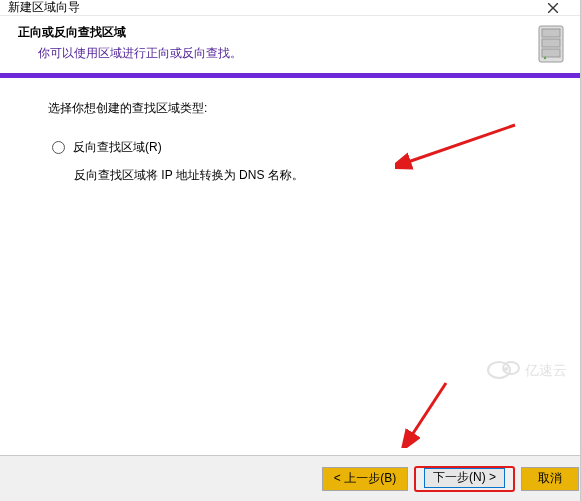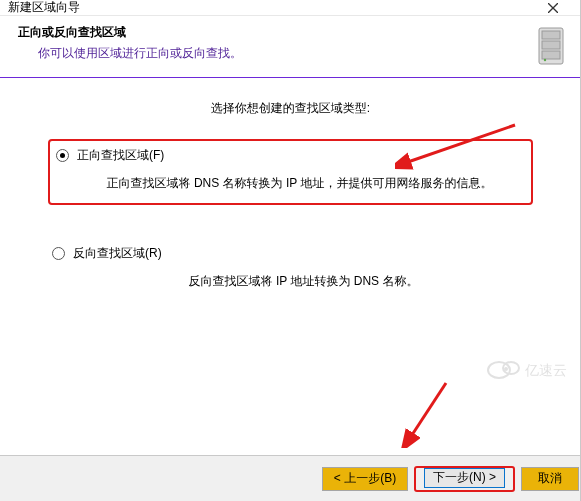--- a/index.html
+++ b/index.html
@@ -28,38 +28,37 @@
     height: 28px;
     display: flex;
     align-items: center;
     justify-content: center;
     color: #333;
     font-size: 13px;
   }
   .header-area {
     height: 62px;
     background: #ffffff;
-    border-bottom: 1px solid #6d28d9;
+    border-bottom: 5px solid #6d28d9;
     display: flex;
     position: relative;
   }
   .header-text { padding: 8px 0 0 18px; flex: 1; }
   .header-heading { font-weight: bold; font-size: 12px; }
   .header-sub { padding: 4px 0 0 20px; font-size: 12px; color:#4c1d95; }
   .server-icon {
     width: 50px;
     display: flex;
     align-items: center;
     justify-content: center;
     padding-right: 10px;
   }
   .server-icon svg { width: 28px; height: 42px; }
   .content {
     padding: 22px 48px 0 48px;
-    text-align: center;
   }
   .prompt { margin-bottom: 22px; }
   .option-block {
     padding-left: 4px;
     margin-bottom: 32px;
   }
   .option-row { display: flex; align-items: center; margin-bottom: 10px; }
   .radio {
     width: 13px; height: 13px;
     border: 1px solid #555;
@@ -179,27 +178,20 @@
       <rect x="5" y="15" width="18" height="8" fill="#c5c5c5" stroke="#9a9a9a"></rect>
       <rect x="5" y="25" width="18" height="8" fill="#c5c5c5" stroke="#9a9a9a"></rect>
       <circle cx="8" cy="34" r="1.2" fill="#5aa74a"></circle>
     </svg>
   </div>
 </div>
 
 <div class="content">
   <div class="prompt">选择你想创建的查找区域类型:</div>
 
-  <div class="highlight-box">
-    <div class="option-row">
-      <span class="radio selected"></span>
-      <span>正向查找区域(F)</span>
-    </div>
-    <div class="option-desc">正向查找区域将 DNS 名称转换为 IP 地址，并提供可用网络服务的信息。</div>
-  </div>
 
   <div class="option-block">
     <div class="option-row">
       <span class="radio"></span>
       <span>反向查找区域(R)</span>
     </div>
     <div class="option-desc">反向查找区域将 IP 地址转换为 DNS 名称。</div>
   </div>
 </div>
 

